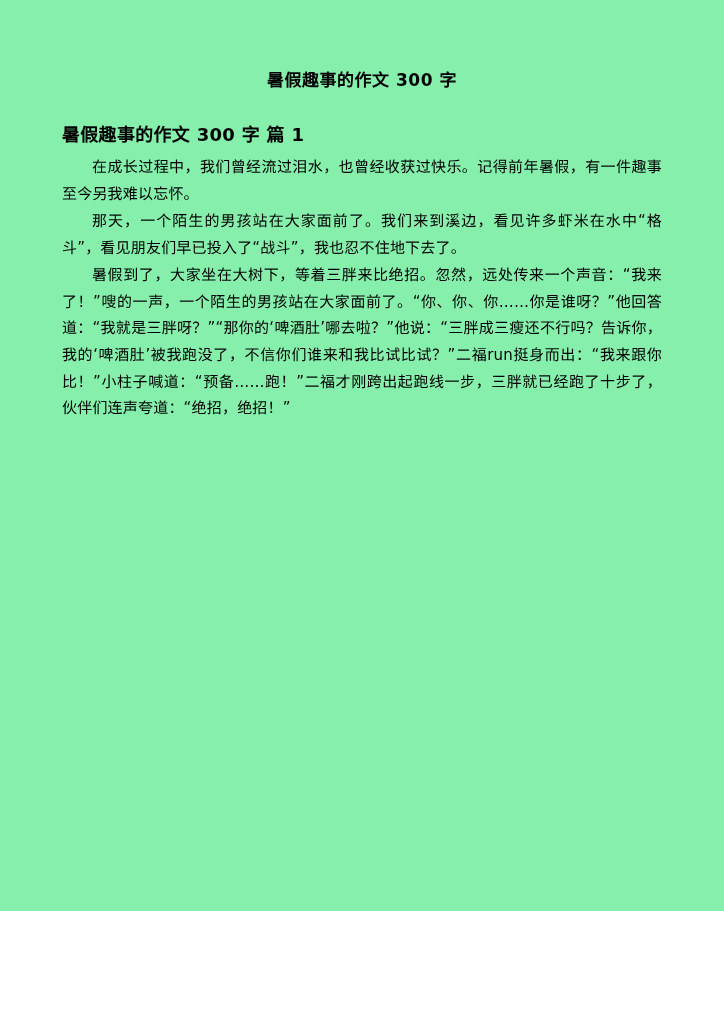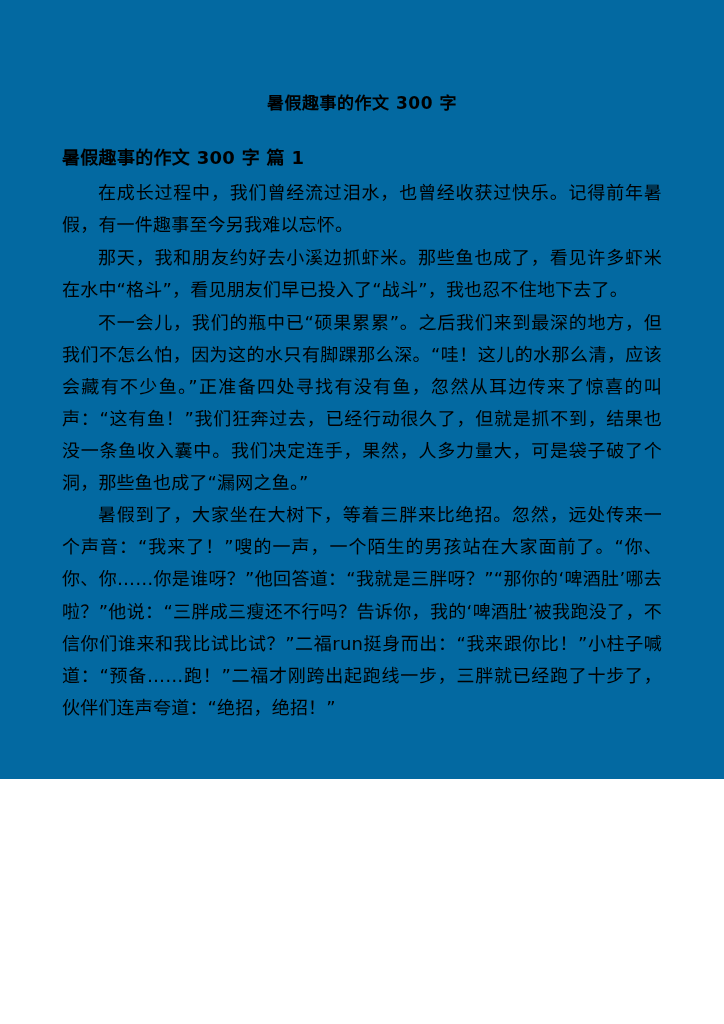--- a/index.html
+++ b/index.html
@@ -11,41 +11,41 @@
     width: 724px;
     height: 1024px;
     font-family: "DejaVu Sans", "Liberation Sans", sans-serif;
     color: #000000;
     position: relative;
     overflow: hidden;
   }
   .page {
     box-sizing: border-box;
     width: 724px;
-    height: 779px;
-    padding: 91px 62px 40px 62px;
-    background: #0369a1;
+    height: 911px;
+    padding: 68px 62px 40px 62px;
+    background: #86efac;
   }
   .doc-title {
     text-align: center;
     font-size: 17px;
     font-weight: bold;
     letter-spacing: 0.5px;
     margin: 0 0 26px 0;
     line-height: 1.5;
   }
   .section-heading {
     font-size: 18px;
     font-weight: bold;
     margin: 14px 0 4px 0;
     line-height: 1.7;
     letter-spacing: 0.3px;
   }
   .para {
-    font-size: 18px;
+    font-size: 15px;
     line-height: 1.78;
     margin: 0;
     text-align: justify;
     text-justify: inter-ideograph;
     text-indent: 2em;
     letter-spacing: 0.2px;
   }
   .body-block .para + .para {
     margin-top: 1px;
   }
@@ -53,21 +53,20 @@
 </head>
 <body>
 
 <div class="page">
 
   <h1 class="doc-title">暑假趣事的作文 300 字</h1>
 
   <div class="body-block">
     <div class="section-heading">暑假趣事的作文 300 字 篇 1</div>
     <p class="para">在成长过程中，我们曾经流过泪水，也曾经收获过快乐。记得前年暑假，有一件趣事至今另我难以忘怀。</p>
-    <p class="para">那天，我和朋友约好去小溪边抓虾米。那些鱼也成了，看见许多虾米在水中“格斗”，看见朋友们早已投入了“战斗”，我也忍不住地下去了。</p>
-    <p class="para">不一会儿，我们的瓶中已“硕果累累”。之后我们来到最深的地方，但我们不怎么怕，因为这的水只有脚踝那么深。“哇！这儿的水那么清，应该会藏有不少鱼。”正准备四处寻找有没有鱼，忽然从耳边传来了惊喜的叫声：“这有鱼！”我们狂奔过去，已经行动很久了，但就是抓不到，结果也没一条鱼收入囊中。我们决定连手，果然，人多力量大，可是袋子破了个洞，那些鱼也成了“漏网之鱼。”</p>
+    <p class="para">那天，一个陌生的男孩站在大家面前了。我们来到溪边，看见许多虾米在水中“格斗”，看见朋友们早已投入了“战斗”，我也忍不住地下去了。</p>
   </div>
 
   <div class="body-block">
     <p class="para">暑假到了，大家坐在大树下，等着三胖来比绝招。忽然，远处传来一个声音：“我来了！”嗖的一声，一个陌生的男孩站在大家面前了。“你、你、你……你是谁呀？”他回答道：“我就是三胖呀？”“那你的‘啤酒肚’哪去啦？”他说：“三胖成三瘦还不行吗？告诉你，我的‘啤酒肚’被我跑没了，不信你们谁来和我比试比试？”二福run挺身而出：“我来跟你比！”小柱子喊道：“预备……跑！”二福才刚跨出起跑线一步，三胖就已经跑了十步了，伙伴们连声夸道：“绝招，绝招！”</p>
   </div>
 
 </div>
 
 </body></html>

